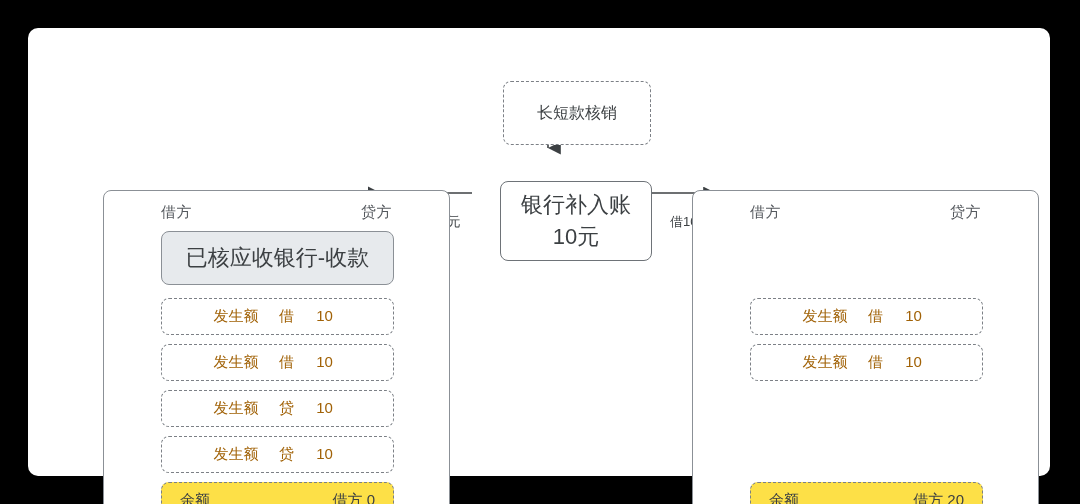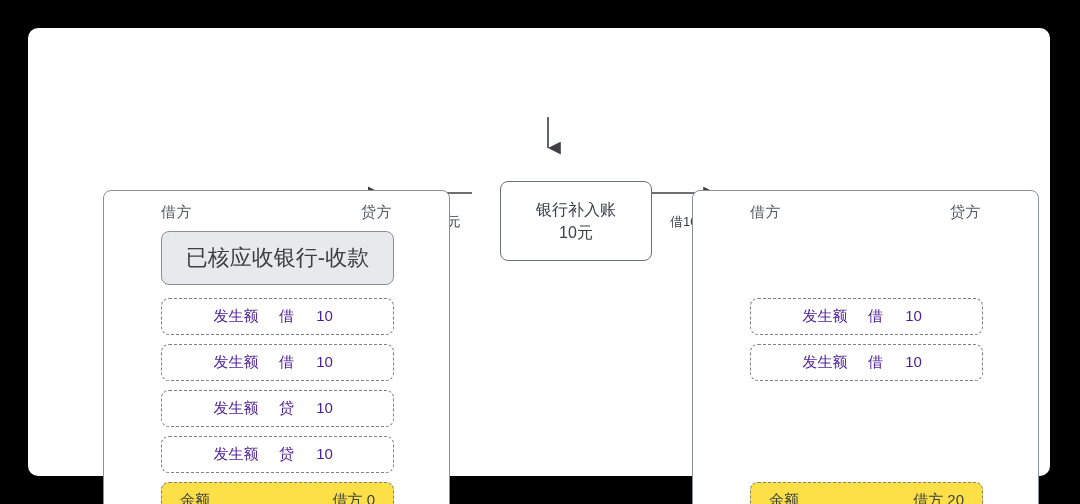--- a/index.html
+++ b/index.html
@@ -81,21 +81,21 @@
     background: #ffffff;
     border: 1.6px dashed #7c8086;
     border-radius: 8px;
     display: flex;
     align-items: center;
     justify-content: center;
     box-sizing: border-box;
   }
   .row-box .txt {
     font-size: 15px;
-    color: #4c1d95;
+    color: #a16207;
     display: flex;
     align-items: baseline;
   }
   .row-box .lbl  { min-width: 52px; text-align: left; }
   .row-box .side { min-width: 42px; text-align: center; }
   .row-box .num  { min-width: 34px; text-align: center; }
 
   
   .bal-box {
     position: absolute;
@@ -138,21 +138,21 @@
     top: 153px;
     width: 152px;
     height: 80px;
     background: #ffffff;
     border: 1.4px solid #6e7378;
     border-radius: 8px;
     display: flex;
     flex-direction: column;
     align-items: center;
     justify-content: center;
-    font-size: 16px;
+    font-size: 22px;
     color: #3c4043;
     line-height: 1.45;
     box-sizing: border-box;
   }
 
   
   .edges {
     position: absolute;
     left: 0; top: 0;
     width: 1080px; height: 504px;
@@ -191,20 +191,21 @@
       <line x1="548" y1="117" x2="548" y2="148" stroke="#3c4043" stroke-width="1.6" marker-end="url(#arrowD)"></line>
 
       <line x1="472" y1="193" x2="368" y2="193" stroke="#3c4043" stroke-width="1.6" marker-end="url(#arrowL)"></line>
 
       <line x1="624" y1="193" x2="716" y2="193" stroke="#3c4043" stroke-width="1.6" marker-end="url(#arrowR)"></line>
     </svg>
 
     <div class="edge-label left-lbl">贷10元</div>
     <div class="edge-label right-lbl">借10元</div>
 
+    <div class="top-dashed">长短款核销</div>
 
     <div class="center-box">
       <span>银行补入账</span>
       <span>10元</span>
     </div>
 
     <div class="panel panel-left">
       <div class="col-head debit">借方</div>
       <div class="col-head credit">贷方</div>
 

